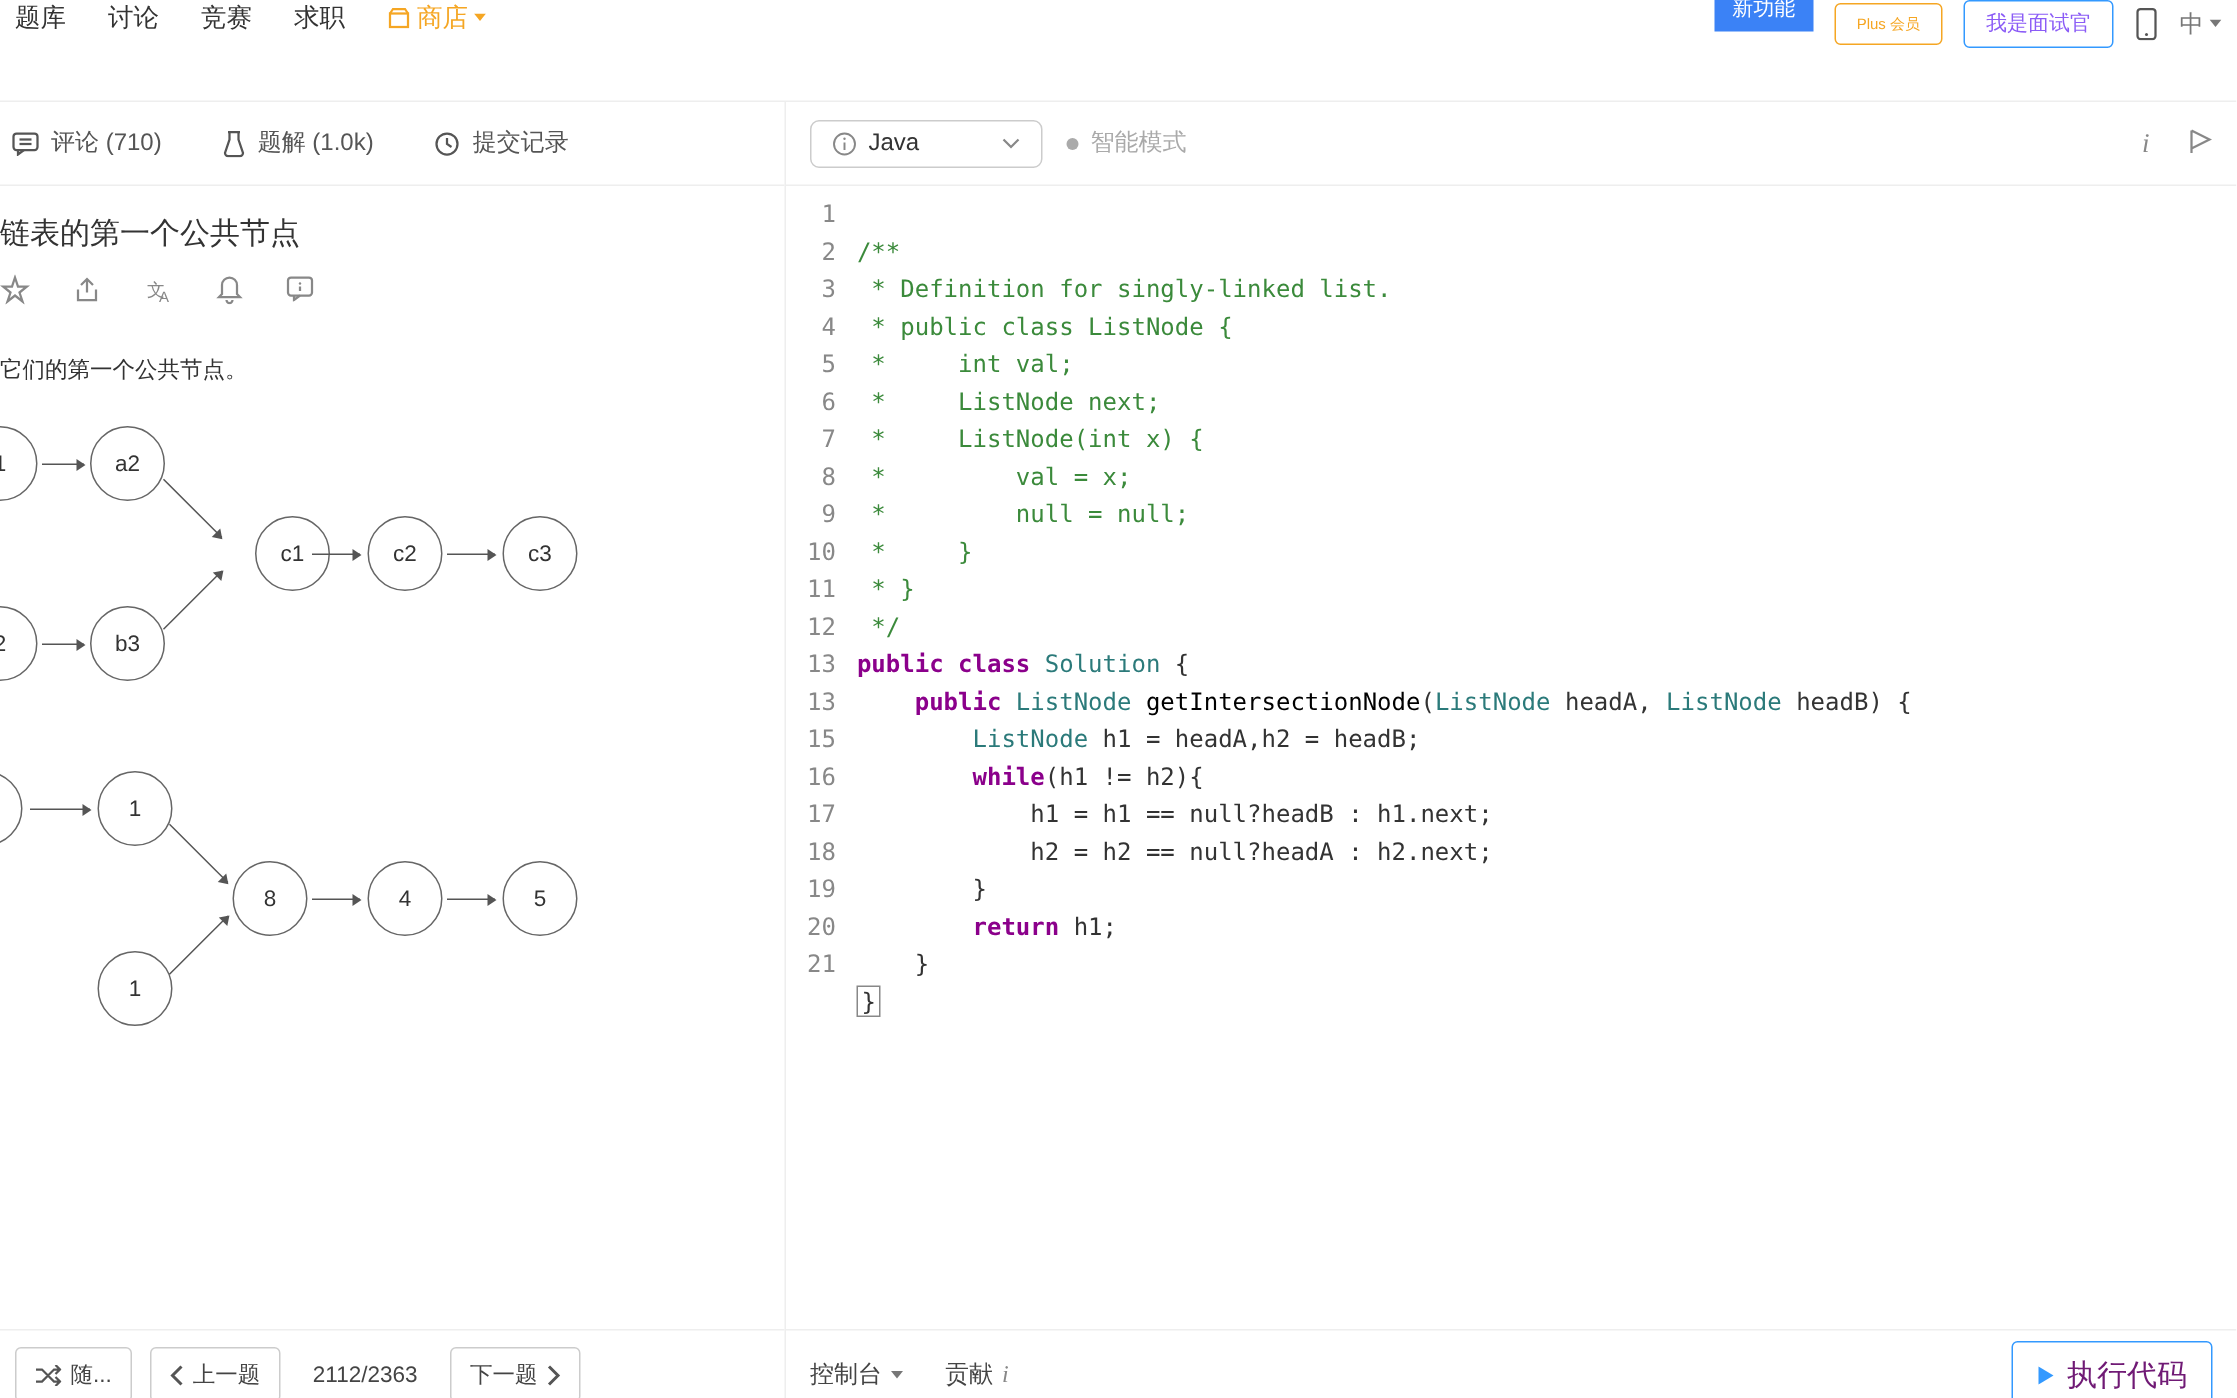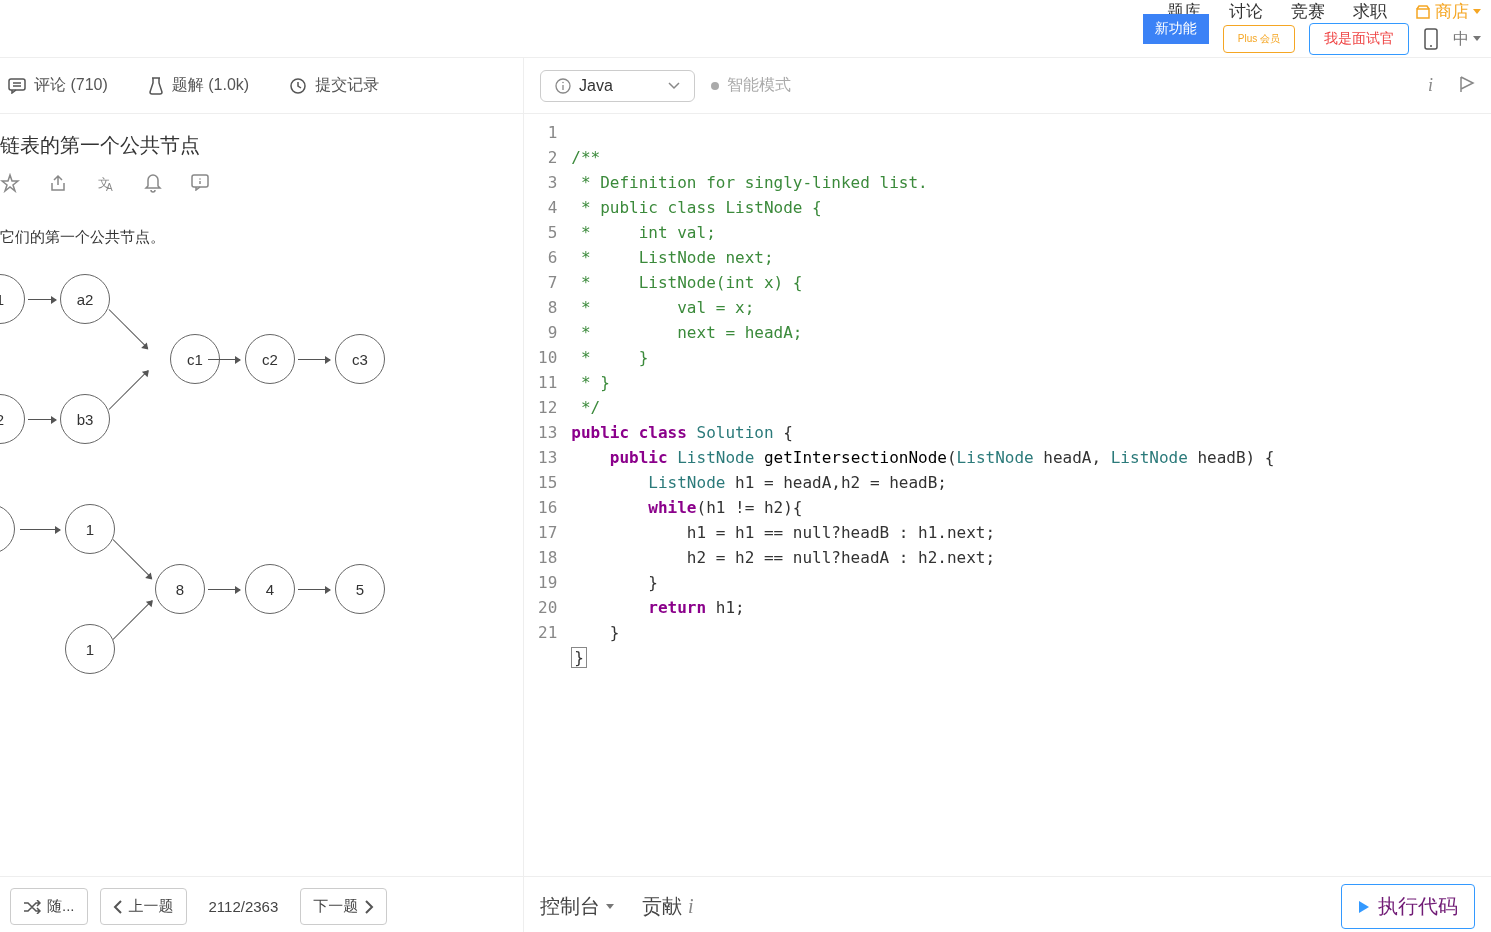--- a/index.html
+++ b/index.html
@@ -1,26 +1,26 @@
 <!DOCTYPE html>
 <html><head>
 <meta charset="utf-8">
 <style>
 * { box-sizing: border-box; margin: 0; padding: 0; }
 body { font-family: -apple-system, BlinkMacSystemFont, "Segoe UI", sans-serif; font-size: 14px; color: #333; background: #fff; overflow: hidden; }
 
 
-.top-nav { height: 58px; display: flex; align-items: flex-end; padding: 0 10px; border-bottom: 1px solid #eee; position: relative; flex-direction: column; }
+.top-nav { height: 68px; display: flex; align-items: flex-start; padding: 0 10px; border-bottom: 1px solid #eee; position: relative; }
 .nav-left { display: flex; align-items: center; gap: 28px; font-size: 17px; color: #333; }
 .nav-item { cursor: pointer; }
 .nav-store { color: #f5a623; display: flex; align-items: center; gap: 4px; }
 .nav-right { margin-left: auto; display: flex; align-items: center; gap: 14px; }
 .new-feature-tag { background: #3b82f6; color: #fff; padding: 6px 12px; font-size: 14px; position: relative; top: -10px; }
 .plus-btn { border: 1px solid #f5a623; color: #f5a623; padding: 6px 14px; border-radius: 4px; cursor: pointer; font-size: 10px; }
-.interviewer-btn { border: 1px solid #3399ff; color: #ef4444; padding: 6px 14px; border-radius: 4px; cursor: pointer; font-size: 14px; }
+.interviewer-btn { border: 1px solid #3399ff; color: #8b5cf6; padding: 6px 14px; border-radius: 4px; cursor: pointer; font-size: 14px; }
 .lang-sel { color: #777; display: flex; align-items: center; gap: 4px; font-size: 16px; }
 
 
 .main { display: flex; height: calc(100vh - 54px); }
 
 
 .left-panel { width: 524px; border-right: 1px solid #eee; display: flex; flex-direction: column; }
 
 
 .left-tabs { height: 56px; display: flex; align-items: center; padding: 0 8px; gap: 40px; color: #555; border-bottom: 1px solid #eee; font-size: 16px; }
@@ -60,21 +60,21 @@
 .code { padding: 6px 0; white-space: pre; }
 .c-comment { color: #3b8a3b; }
 .c-keyword { color: #8b008b; font-weight: bold; }
 .c-type { color: #2b7a7a; }
 .c-method { color: #000; }
 .c-class { color: #2b7a7a; }
 .cursor-box { border: 1px solid #888; padding: 0 2px; }
 
 
 .right-bottom { height: 60px; border-top: 1px solid #eee; display: flex; align-items: center; padding: 0 16px; gap: 28px; }
-.rb-item { display: flex; align-items: center; gap: 6px; font-size: 20px; color: #444; }
+.rb-item { display: flex; align-items: center; gap: 6px; font-size: 16px; color: #444; }
 .run-btn { margin-left: auto; border: 1px solid #3399ff; color: #701a75; padding: 8px 16px; border-radius: 4px; display: flex; align-items: center; gap: 8px; cursor: pointer; font-size: 20px; }
 
 .icon { display: inline-flex; }
 svg { display: block; }
 </style>
 </head>
 <body>
 
 <div class="top-nav">
   <div class="nav-left">
@@ -308,21 +308,21 @@
           <div>21</div>
         </div>
       <div class="code">
 <span class="c-comment">/**</span>
 <span class="c-comment"> * Definition for singly-linked list.</span>
 <span class="c-comment"> * public class ListNode {</span>
 <span class="c-comment"> *     int val;</span>
 <span class="c-comment"> *     ListNode next;</span>
 <span class="c-comment"> *     ListNode(int x) {</span>
 <span class="c-comment"> *         val = x;</span>
-<span class="c-comment"> *         next = headA;</span>
+<span class="c-comment"> *         null = null;</span>
 <span class="c-comment"> *     }</span>
 <span class="c-comment"> * }</span>
 <span class="c-comment"> */</span>
 <span><span class="c-keyword">public</span> <span class="c-keyword">class</span> <span class="c-class">Solution</span><span> {</span></span>
 <span><span>    </span><span class="c-keyword">public</span> <span class="c-type">ListNode</span> <span class="c-method">getIntersectionNode</span><span>(</span><span class="c-type">ListNode</span><span> headA, </span><span class="c-type">ListNode</span><span> headB) {</span></span>
 <span><span>        </span><span class="c-type">ListNode</span><span> h1 = headA,h2 = headB;</span></span>
 <span><span>        </span><span class="c-keyword">while</span><span>(h1 != h2){</span></span>
 <span>            h1 = h1 == null?headB : h1.next;</span>
 <span>            h2 = h2 == null?headA : h2.next;</span>
 <span>        }</span>

